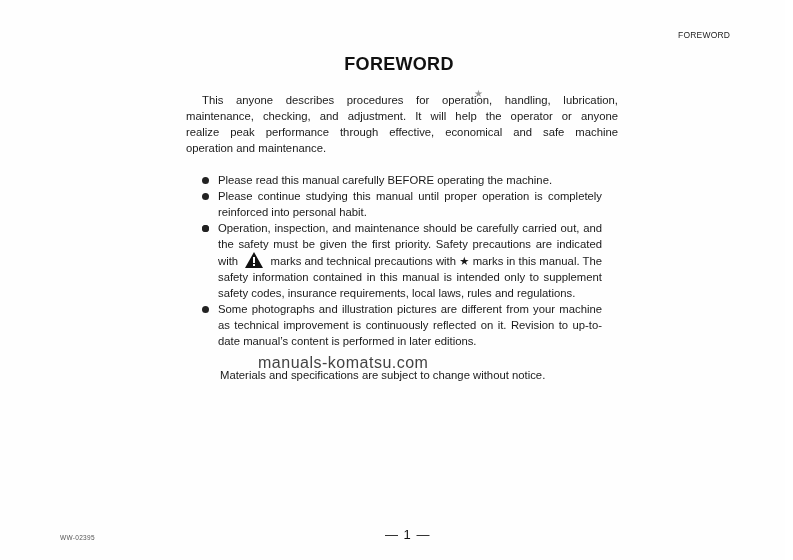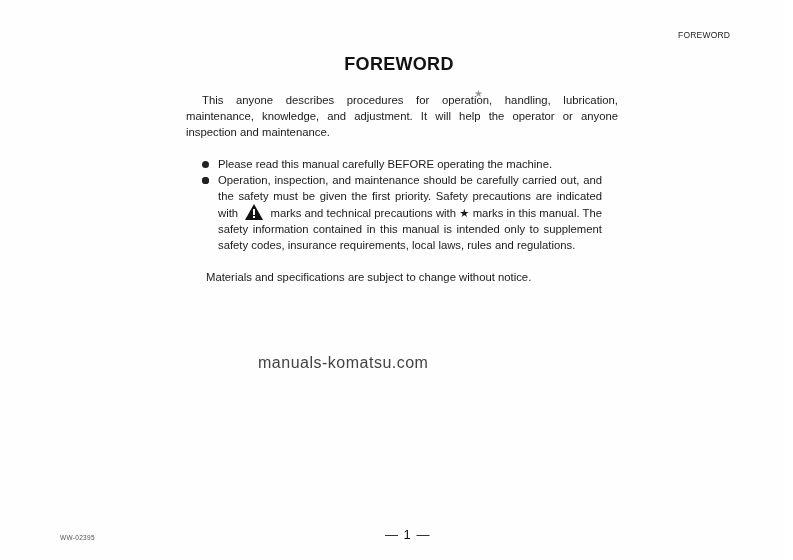--- a/index.html
+++ b/index.html
@@ -129,45 +129,54 @@
 
   <div class="running-head">FOREWORD</div>
 
   <h1 class="title" style="margin:0;">FOREWORD</h1>
 
   <div class="star-mark">★</div>
 
   <div class="body">
     <p class="intro">
       <span class="intro-line">This anyone describes procedures for operation, handling, lubrication,</span>
-      <span class="intro-line" style="text-indent:0">maintenance, knowledge, and adjustment. It will help the operator or anyone</span>
-      <span class="intro-line last" style="text-indent:0">inspection and maintenance.</span>
+      <span class="intro-line" style="text-indent:0">maintenance, checking, and adjustment. It will help the operator or anyone</span>
+      <span class="intro-line" style="text-indent:0">realize peak performance through effective, economical and safe machine</span>
+      <span class="intro-line last" style="text-indent:0">operation and maintenance.</span>
     </p>
 
     <ul class="bullets">
       <li class="bullet">
         <span class="bullet-dot"></span>
         <span>Please read this manual carefully BEFORE operating the machine.</span>
+      </li>
+      <li class="bullet">
+        <span class="bullet-dot"></span>
+        <span>Please continue studying this manual until proper operation is completely reinforced into personal habit.</span>
       </li>
       <li class="bullet">
         <span class="bullet-dot"></span>
       </li>
       <li class="bullet">
         <span class="bullet-dot"></span>
         <span>Operation, inspection, and maintenance should be carefully carried out, and the safety must be given the first priority. Safety precautions are indicated with</span>
         <svg class="warn-icon" viewBox="0 0 18 16">
           <polygon points="9,0 18,16 0,16" fill="#111"></polygon>
           <rect x="8" y="5" width="2" height="6" fill="#fff"></rect>
           <rect x="8" y="12" width="2" height="2" fill="#fff"></rect>
         </svg>
         <span>marks and technical precautions with ★ marks in this manual. The safety information contained in this manual is intended only to supplement safety codes, insurance requirements, local laws, rules and regulations.</span>
       </li>
+      <li class="bullet">
+        <span class="bullet-dot"></span>
+        <span>Some photographs and illustration pictures are different from your machine as technical improvement is continuously reflected on it. Revision to up-to-date manual’s content is performed in later editions.</span>
+      </li>
     </ul>
 
-    <p class="closing" style="margin:4px;">Materials and specifications are subject to change without notice.</p>
+    <p class="closing" style="margin:18px;">Materials and specifications are subject to change without notice.</p>
   </div>
 
   <div class="watermark">manuals-komatsu.com</div>
 
   <div class="footer-code">WW-02395</div>
   <div class="page-number">— 1 —</div>
 
 </div>
 
 </body></html>

